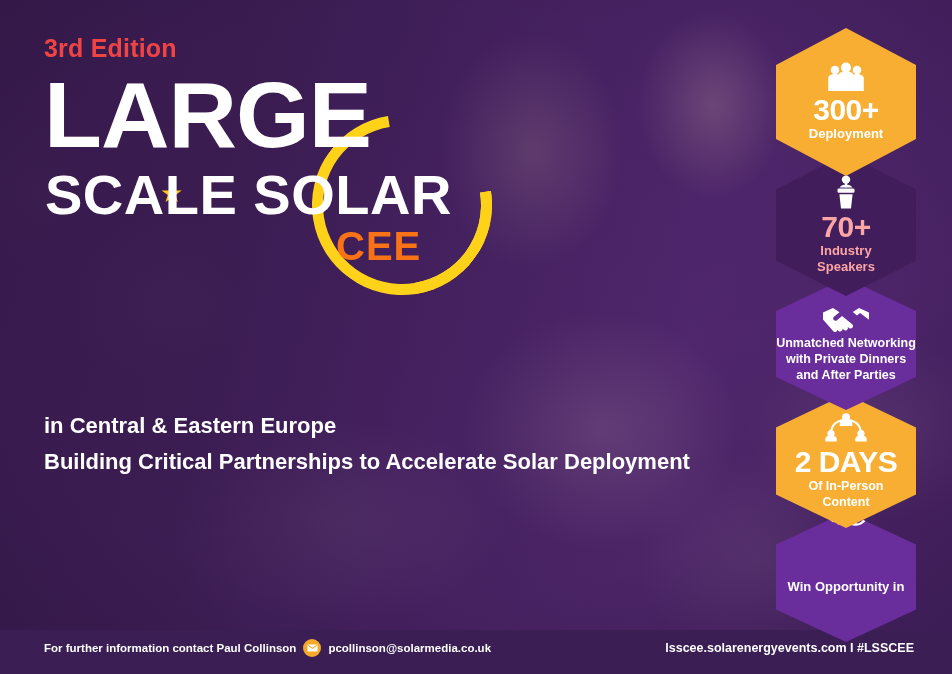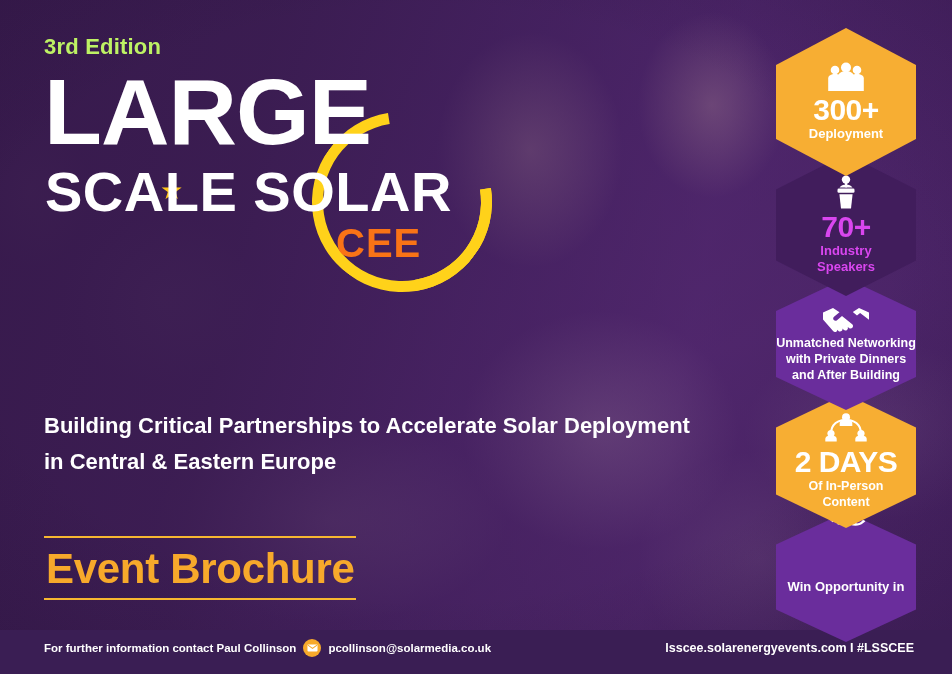--- a/index.html
+++ b/index.html
@@ -41,21 +41,21 @@
   }
   .vignette{
     position:absolute; inset:0;
     background:radial-gradient(ellipse 120% 110% at 45% 45%, rgba(0,0,0,0) 40%, rgba(30,12,45,.55) 100%);
     pointer-events:none;
   }
 
   
   .logo-block{ position:absolute; left:44px; top:34px; width:460px; }
   .edition{
-    color:#bef264; font-size:22px; font-weight:bold;
+    color:#ef4444; font-size:25px; font-weight:bold;
     letter-spacing:.2px; margin-bottom:6px;
   }
   .logo-wrap{ position:relative; width:460px; height:215px; }
 
   .ring{
     position:absolute; left:268px; top:46px;
     width:180px; height:180px; border-radius:50%;
     border:11px solid #ffd21a;
     border-top-color:transparent;
     transform:rotate(36deg);
@@ -174,48 +174,43 @@
       <div class="ring2"></div>
       <div class="word-large">LARGE</div>
       <div class="star">★</div>
       <div class="word-scale">SCALE SOLAR</div>
       <div class="word-cee">CEE</div>
     </div>
   </div>
 
 
   <div class="tagline">
+    <div>in Central &amp; Eastern Europe</div>
     <div>Building Critical Partnerships to Accelerate Solar Deployment</div>
-    <div>in Central &amp; Eastern Europe</div>
-  </div>
-
-  <div class="brochure">
-    <div class="rule"></div>
-    <div class="brochure-title">Event Brochure</div>
-    <div class="rule"></div>
-  </div>
+  </div>
+
 
   <div class="hexstack">
 
     <div class="hex hex-0 z0" style="background: rgb(247, 174, 51); color: rgb(255, 255, 255); text-align: right;">
       <span class="hicon">
         <svg width="42" height="30" viewBox="0 0 42 30" fill="#fff">
           <circle cx="10" cy="8" r="4.3"></circle>
             <path d="M3.2 29V16.5c0-3 2.9-4.6 6.8-4.6s6.8 1.6 6.8 4.6V29z"></path>
           <circle cx="32" cy="8" r="4.3"></circle>
             <path d="M25.2 29V16.5c0-3 2.9-4.6 6.8-4.6s6.8 1.6 6.8 4.6V29z"></path>
           <circle cx="21" cy="5.5" r="5"></circle>
             <path d="M13 29V14.6c0-3.4 3.4-5.3 8-5.3s8 1.9 8 5.3V29z"></path>
         </svg>
       </span>
       <span class="hnum">300+</span>
       <span class="hlabel">Deployment</span>
     </div>
 
-    <div class="hex hex-1 z1" style="background: rgb(65, 29, 92); color: #d946ef;">
+    <div class="hex hex-1 z1" style="background: rgb(65, 29, 92); color: #fca5a5;">
       <span class="hicon">
         <svg width="32" height="34" viewBox="0 0 32 34" fill="#fff">
           <circle cx="16" cy="4.6" r="4.2"></circle>
           <path d="M9.5 12.5c1.3-2 3.8-3 6.5-3s5.2 1 6.5 3z"></path>
           <rect x="7.5" y="13.6" width="17" height="4.2" rx="1.3"></rect>
           <path d="M9.4 19.2h13.2l-1.6 14.3H11z"></path>
           <rect x="15" y="6.5" width="2.2" height="6" rx="1"></rect>
         </svg>
       </span>
       <span class="hnum">70+</span>
@@ -225,21 +220,21 @@
 
     <div class="hex hex-2 z2" style="background: rgb(106, 45, 156); color: rgb(255, 255, 255);">
       <span class="hicon">
         <svg width="50" height="28" viewBox="0 0 50 28" fill="#fff">
           <path d="M2 7.5 12 3l6.5 4.2-5.5 4.6c-1 .9-1.1 2.3-.2 3.2.8.9 2.2 1 3.2.2l5-4.1 10.2 8.2c1.1.9 1.1 2.4.2 3.4-.9 1-2.4 1.1-3.4.2l-1.4-1.1c.6 1 .4 2.3-.6 3.1-1 .8-2.4.7-3.3-.2l-1.3-1.2c.3.9 0 2-.9 2.6-1 .8-2.5.6-3.3-.4l-.9-1c0 .8-.4 1.6-1.1 2-1 .7-2.4.4-3.1-.6L2 14.5z"></path>
           <path d="M48 7.5 38 3l-6.2 4 4.2 3.4 3.1-2.3 8.9 6.7z"></path>
         </svg>
       </span>
       <span class="hlabel small">Unmatched Networking</span>
       <span class="hlabel small">with Private Dinners</span>
-      <span class="hlabel small">and After Building</span>
+      <span class="hlabel small">and After Parties</span>
     </div>
 
     <div class="hex hex-3 z3" style="background: rgb(247, 174, 51); color: rgb(255, 255, 255);">
       <span class="hicon">
         <svg width="42" height="32" viewBox="0 0 42 32" fill="none">
           <path d="M7 24C4.5 17 8.5 8 21 8s16.5 9 14 16" stroke="#fff" stroke-width="2.1" fill="none" stroke-linecap="round"></path>
           <g fill="#fff">
             <circle cx="21" cy="5.2" r="4"></circle>
               <path d="M14.7 14V11c0-2.3 2.8-3.6 6.3-3.6s6.3 1.3 6.3 3.6v3z"></path>
             <circle cx="6" cy="21.5" r="3.6"></circle>

